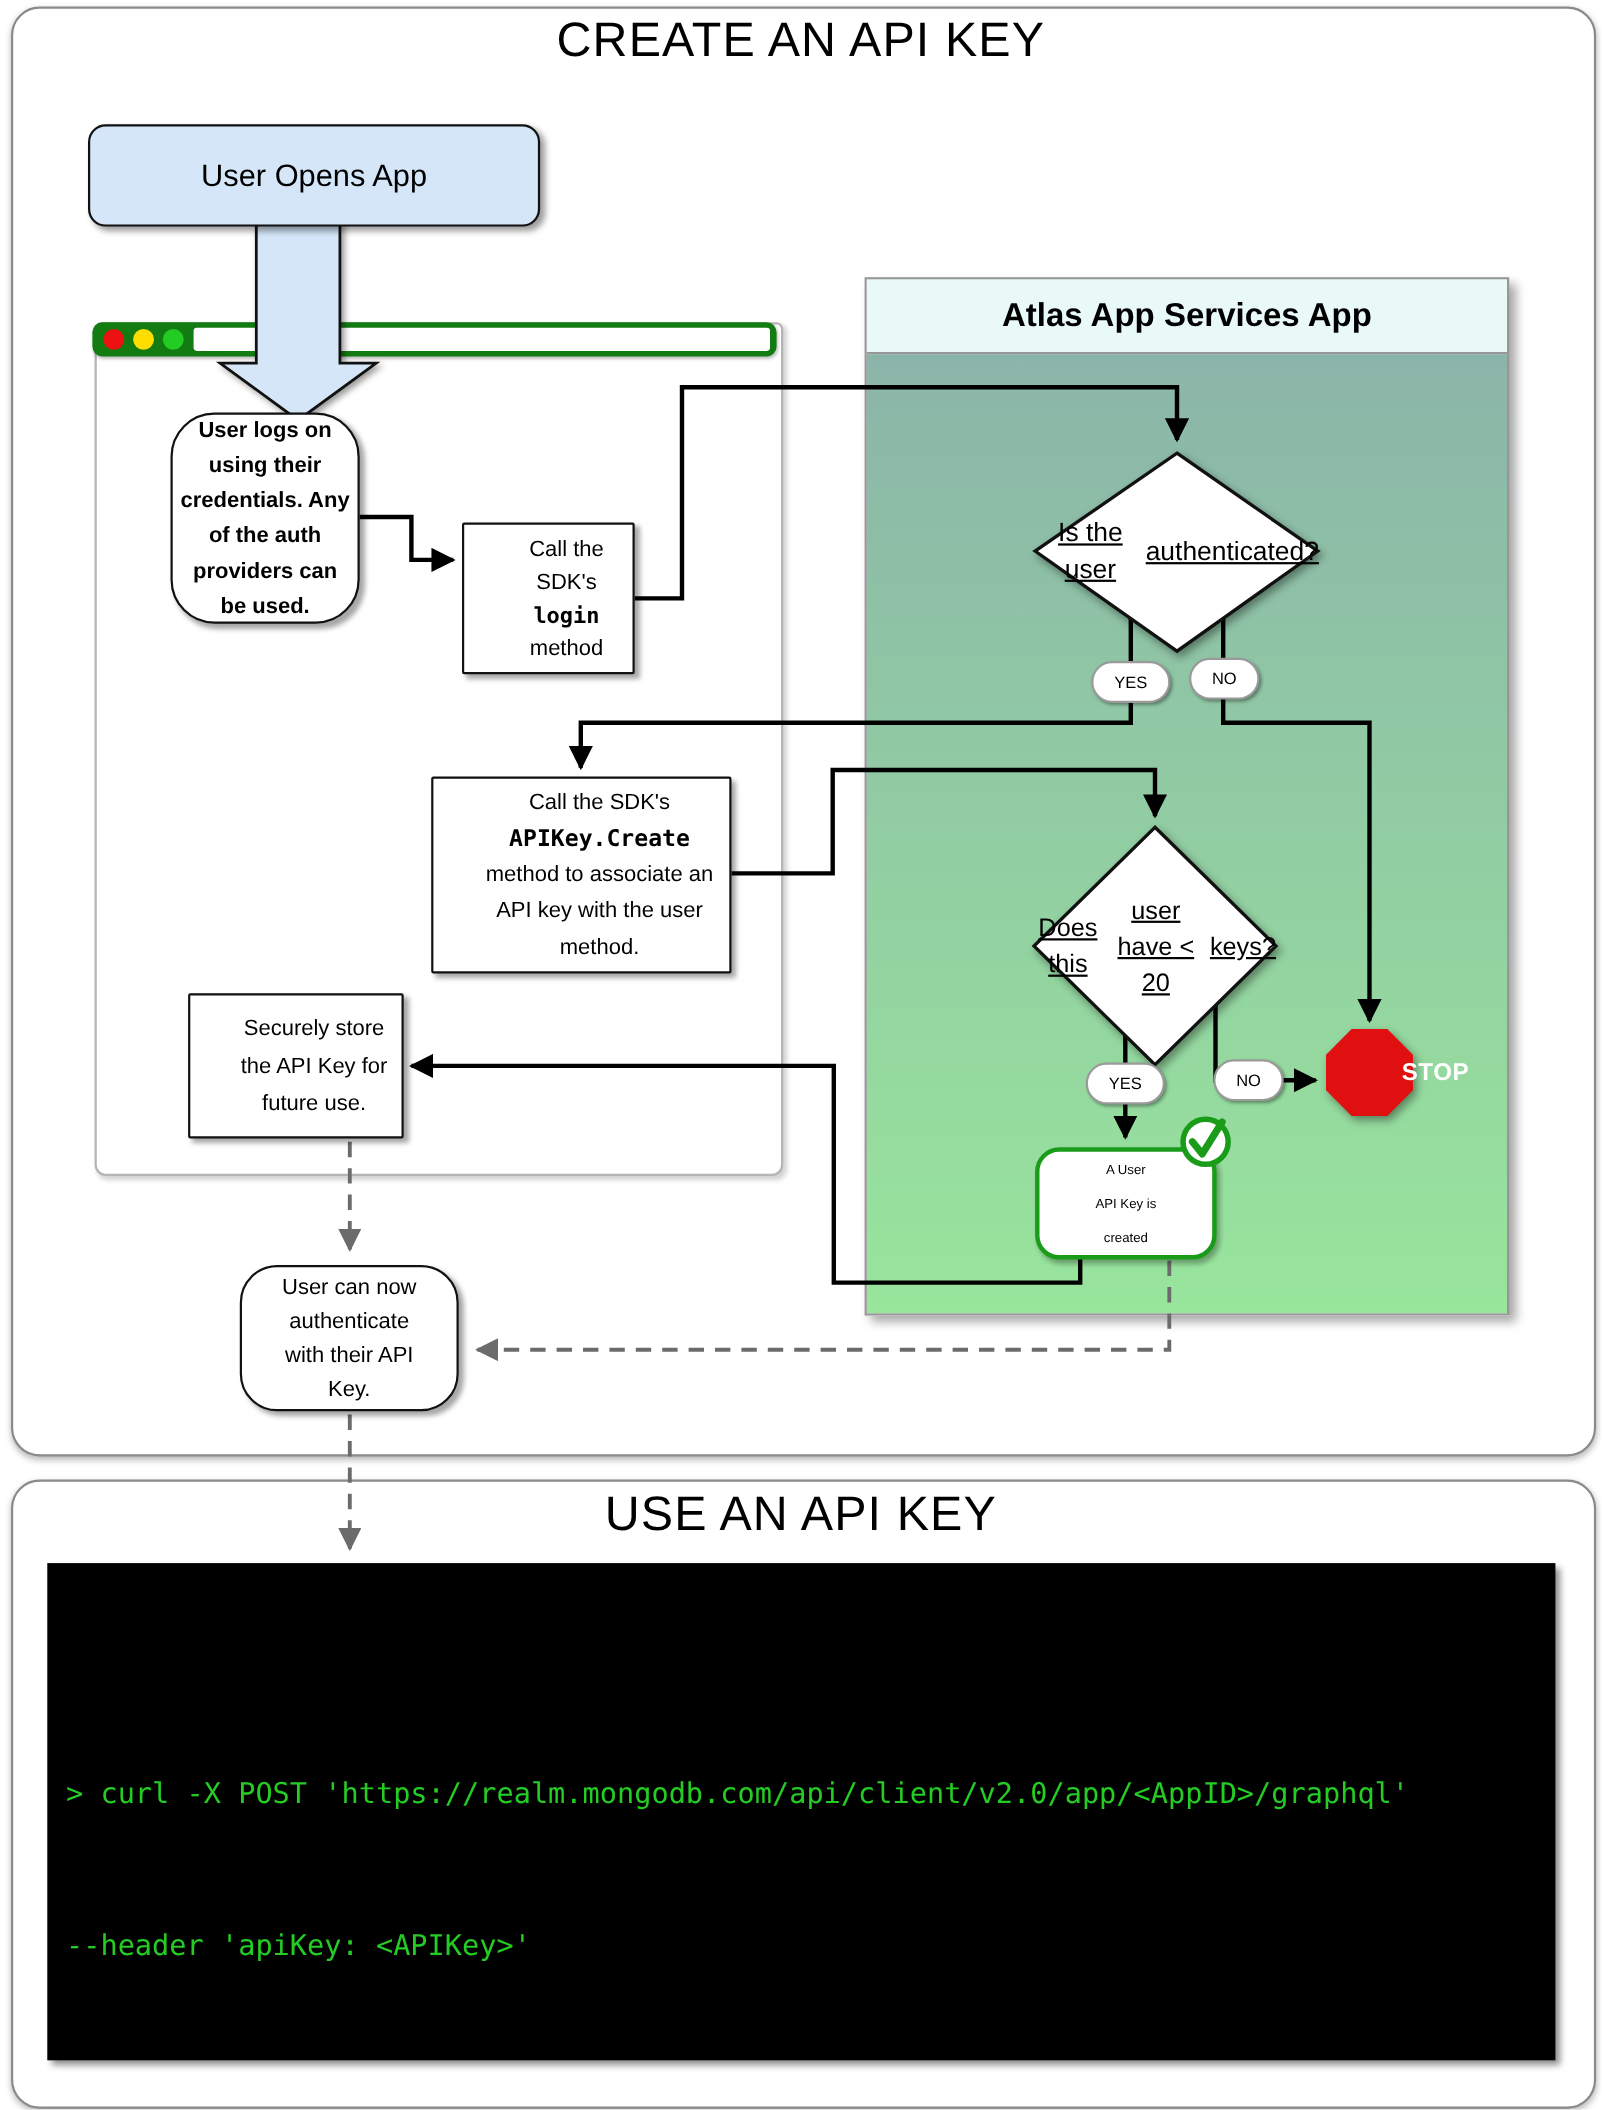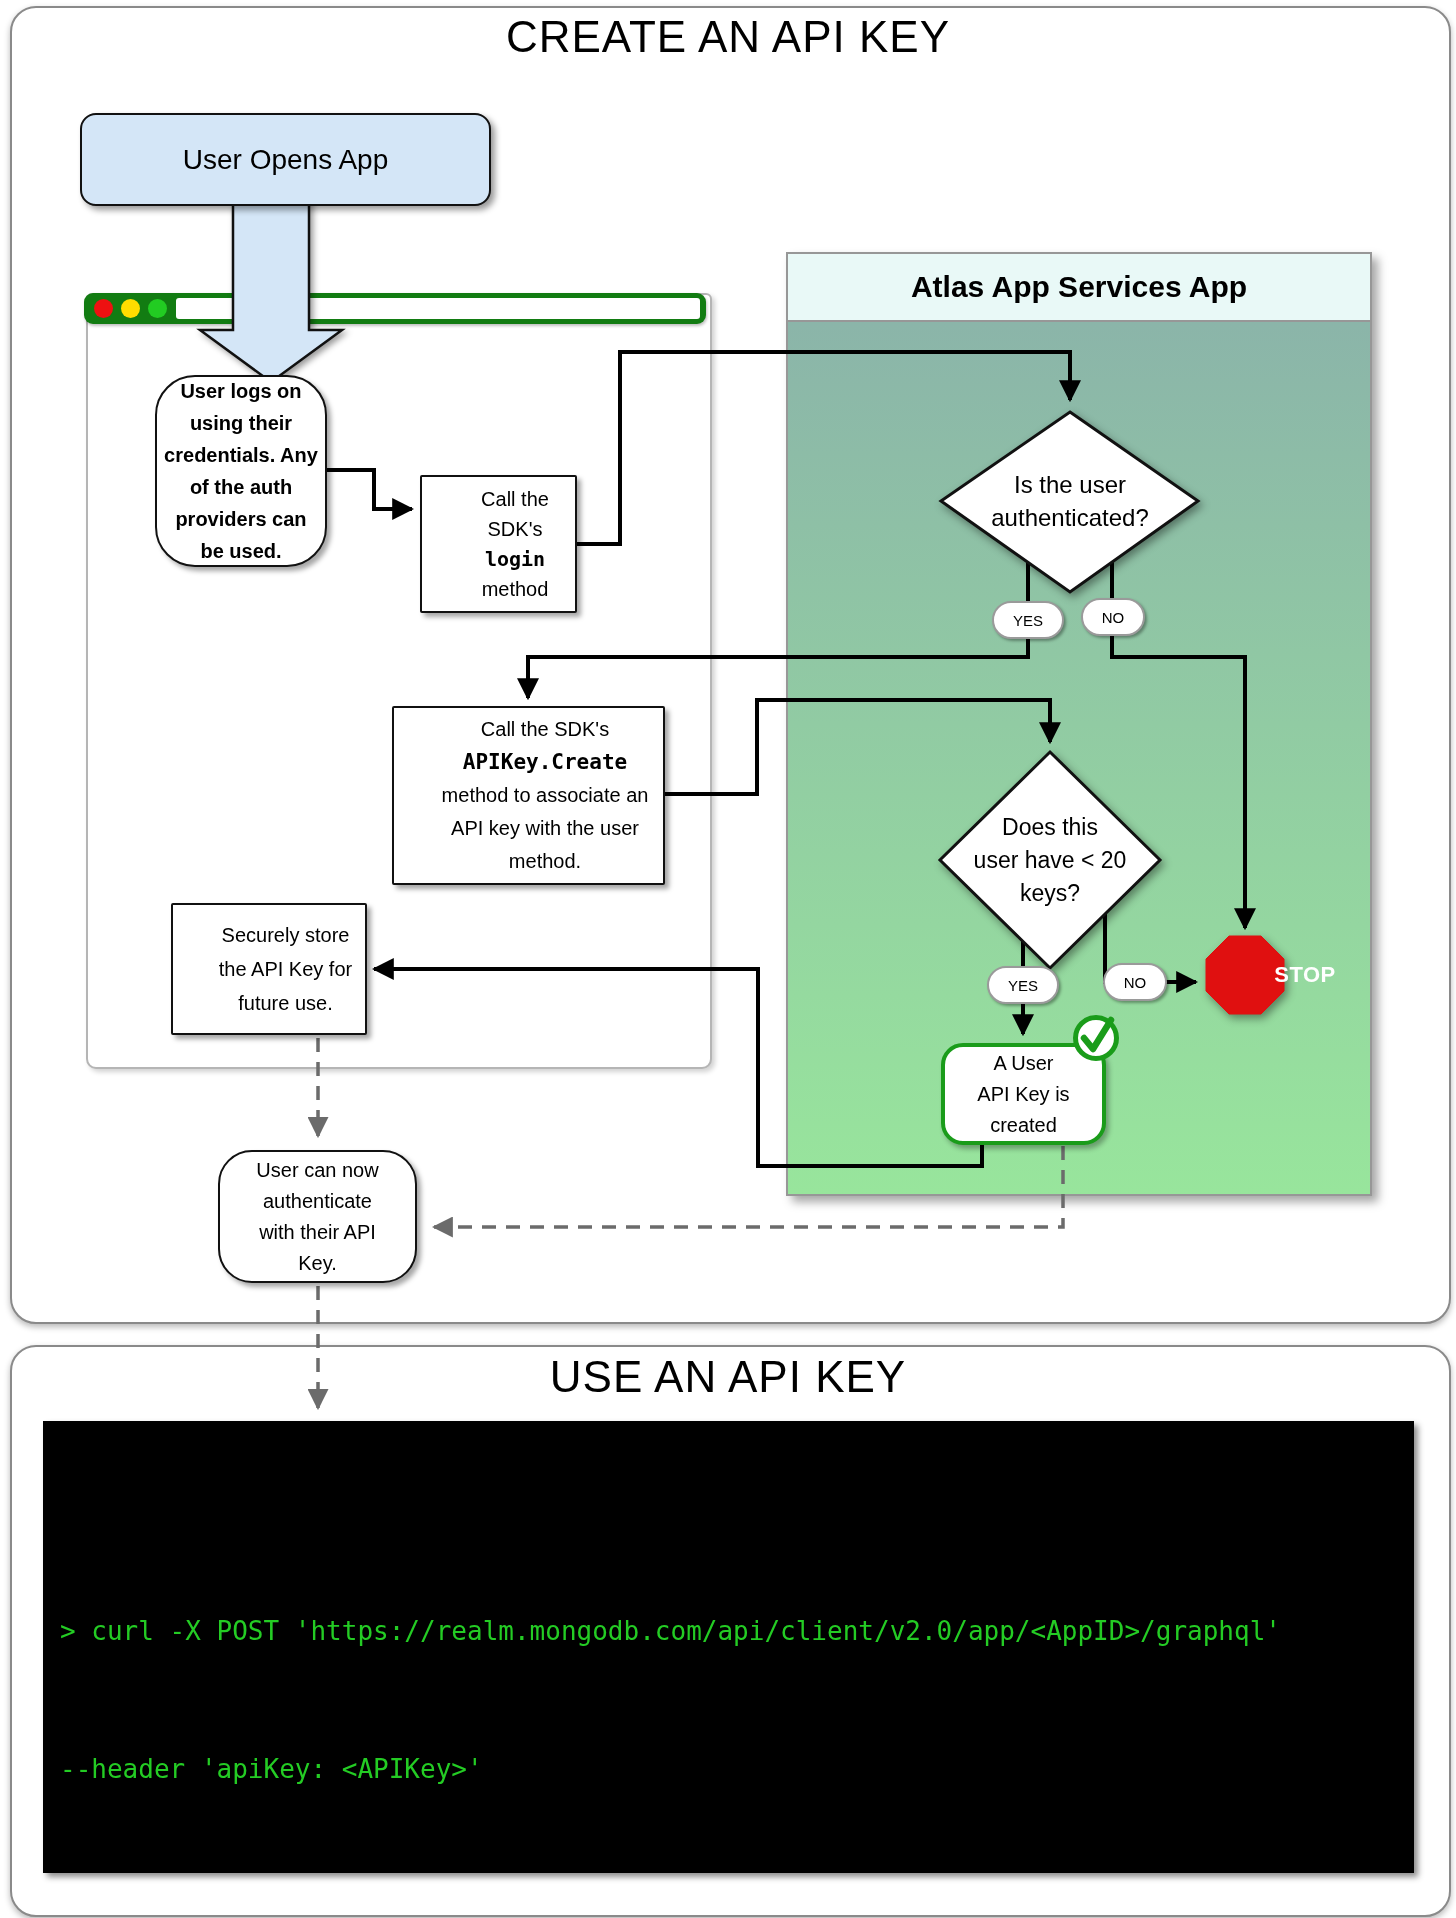--- a/index.html
+++ b/index.html
@@ -44,29 +44,29 @@
   .code{font-family:"DejaVu Sans Mono",monospace;font-weight:bold;font-size:20px;}
 
   .blue-box{left:80px;top:113px;width:407px;height:89px;background:var(--arrow_blue);
     border-radius:16px;font-size:28px;display:flex;align-items:center;justify-content:center;
     border:2.5px solid #111;box-shadow:4px 4px 6px rgba(0,0,0,.4);}
 
   .pill{display:flex;align-items:center;justify-content:center;background:#fff;
     border:2.5px solid #9a9a9a;border-radius:20px;font-size:15px;
     box-shadow:2px 2px 3px rgba(0,0,0,.35);box-sizing:border-box;}
 
-  .dtext{display:flex;flex-direction:column;align-items:center;justify-content:center;
-    text-align:center;}
+  .dtext{display:flex;flex-direction:row;align-items:center;justify-content:flex-start;
+    text-align:center;text-decoration:underline;}
   .stop-text{color:#fff;font-weight:bold;font-size:22px;letter-spacing:.5px;
     display:flex;align-items:center;justify-content:center;}
 
   .created{left:941px;top:1043px;width:165px;height:102px;border:4px solid var(--created_green);
     border-radius:22px;background:#fff;box-shadow:3px 4px 5px rgba(0,0,0,.3);
     display:flex;flex-direction:column;align-items:center;justify-content:center;text-align:center;
-    font-size:20px;line-height:31px;box-sizing:border-box;}
+    font-size:12px;line-height:31px;box-sizing:border-box;}
 
   .terminal{left:43px;top:1421px;width:1371px;height:452px;background:#000;
     box-shadow:4px 4px 6px rgba(0,0,0,.45);}
   .term-text{position:absolute;left:17px;top:95px;color:var(--terminal_green);
     font-family:"DejaVu Sans Mono",monospace;font-weight:normal;font-size:26px;line-height:46px;
     white-space:pre;}
 </style>
 </head>
 <body>
 

